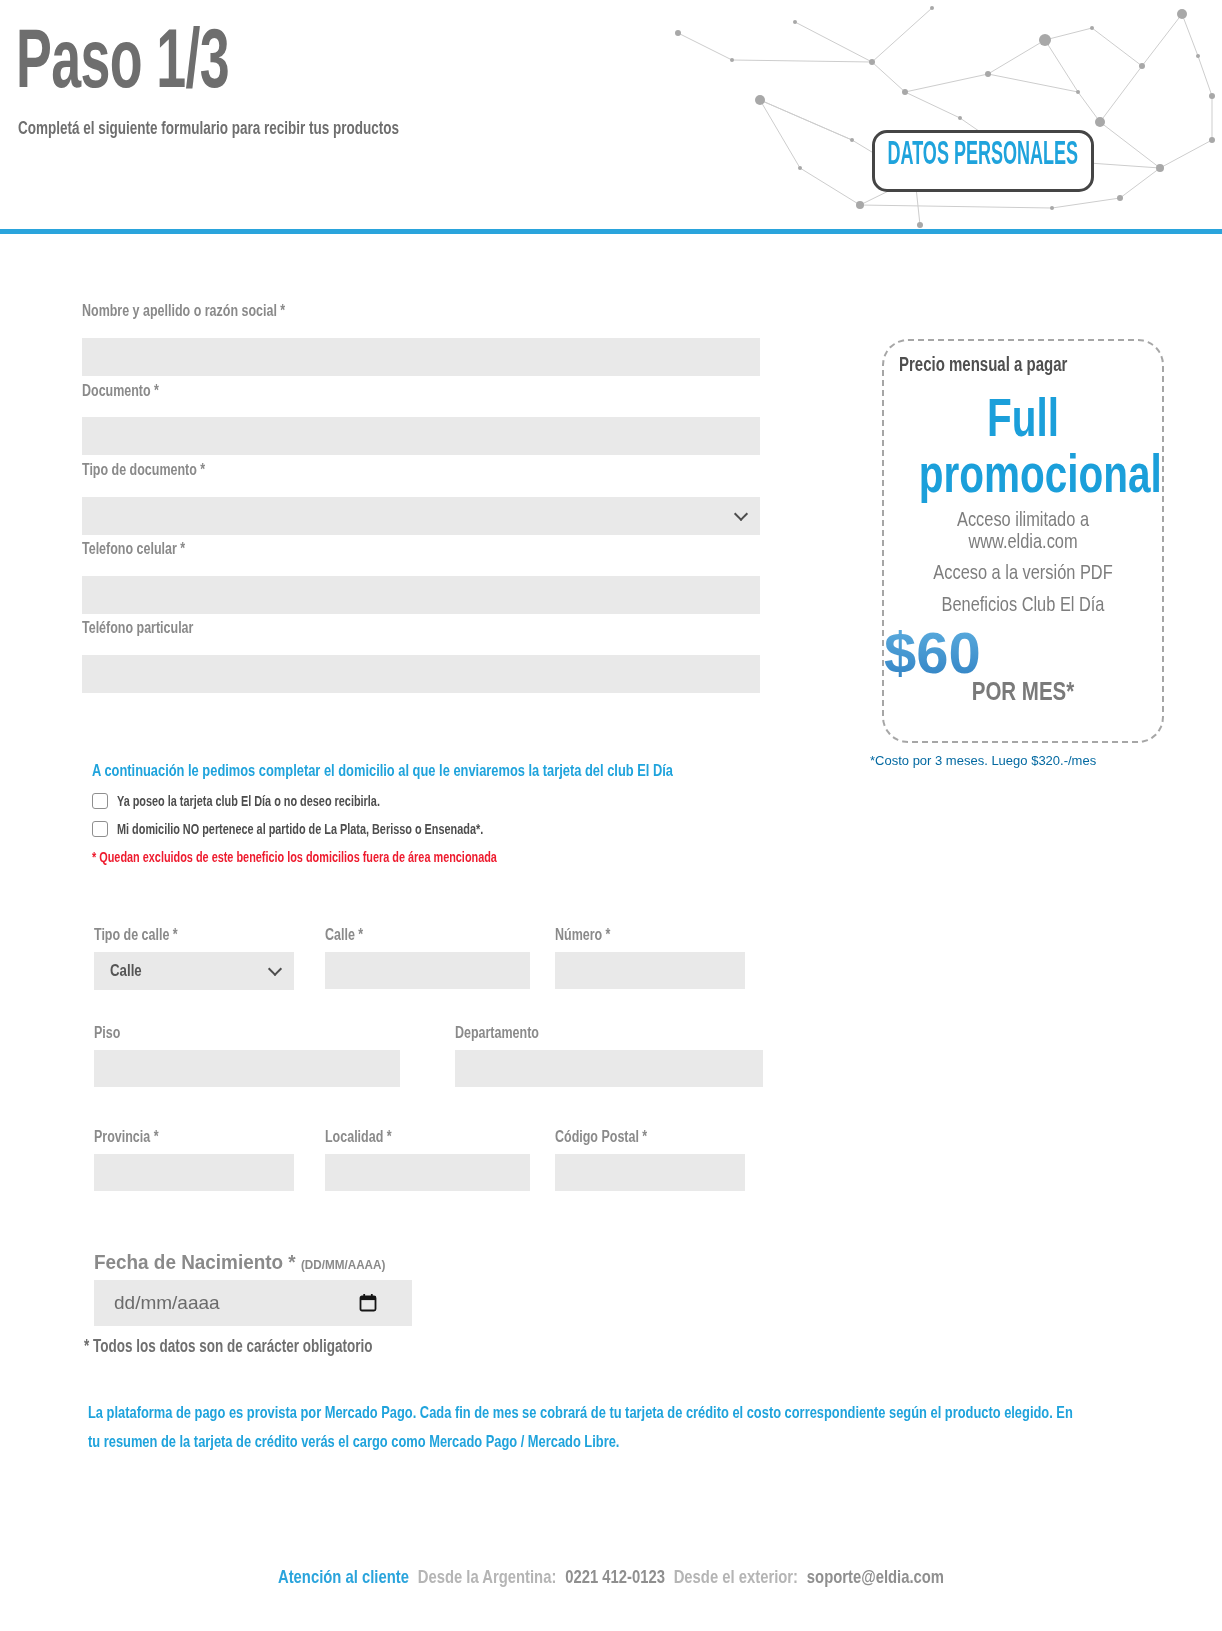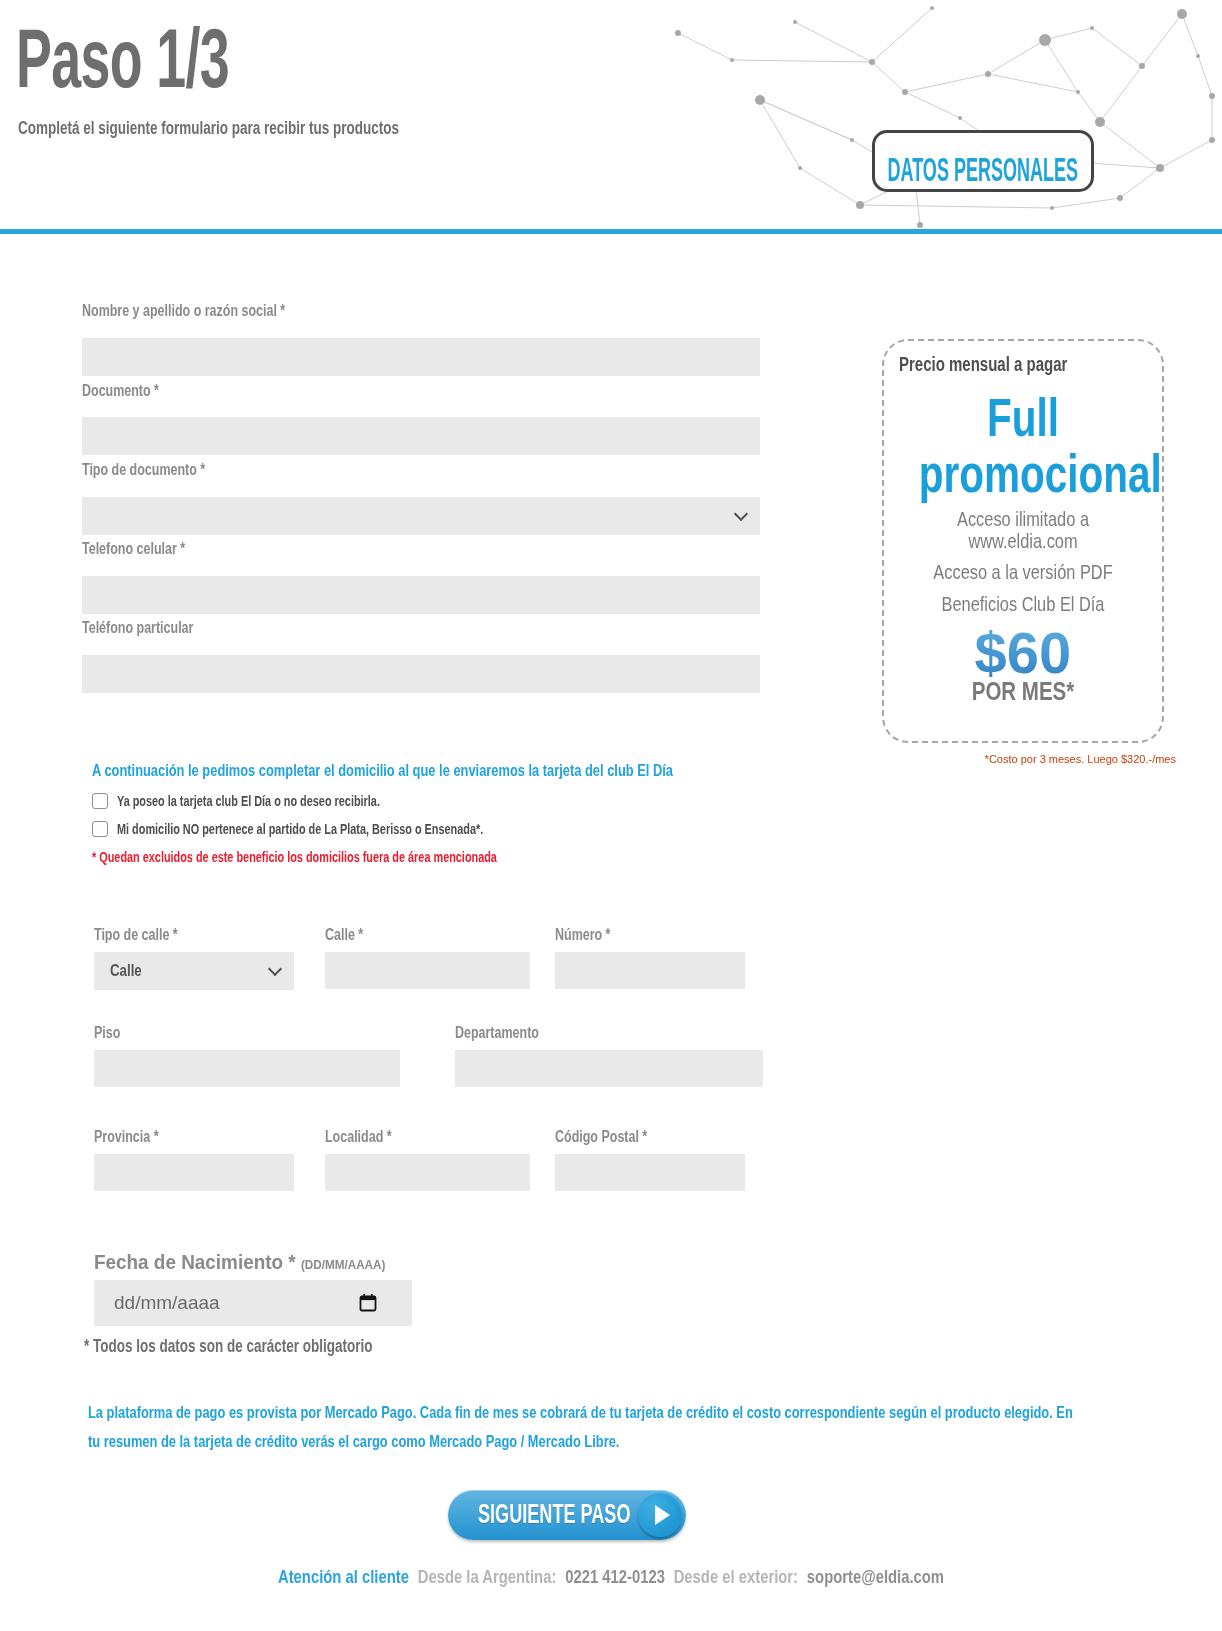--- a/index.html
+++ b/index.html
@@ -10,21 +10,21 @@
   .network { position:absolute; left:620px; top:0; }
 
   
   .title { position:absolute; left:16px; top:10px; font-size:84px; font-weight:bold;
            color:#6e6e6e; transform:scaleX(.64); transform-origin:0 0; white-space:nowrap;
            letter-spacing:-1px; }
   .subtitle { position:absolute; left:18px; top:118px; font-size:18px; font-weight:bold;
               color:#6e6e6e; transform:scaleX(.75); transform-origin:0 0; white-space:nowrap; }
   .badge { position:absolute; left:872px; top:130px; width:216px; height:56px;
            background:#fff; border:3px solid #454545; border-radius:15px; z-index:5;
-           display:flex; align-items:flex-end; justify-content:center; }
+           display:flex; align-items:flex-start; justify-content:center; }
   .badge span { font-size:34px; font-weight:bold; color:#1fa3dc; white-space:nowrap;
                 transform:scaleX(.53); transform-origin:50% 50%; }
   .divider { position:absolute; left:0; top:229px; width:1222px; height:5px; background:#2aa4dc; }
 
   
   .flabel { position:absolute; font-size:16px; font-weight:bold; color:#8a8a8a;
             transform:scaleX(.78); transform-origin:0 50%; white-space:nowrap; }
   .flabel .hint { font-size:13px; }
   .finput { position:absolute; background:#e9e9e9; border:none; outline:none; height:38px;
             box-sizing:border-box; padding:0 12px; font-size:16px; color:#444;
@@ -41,29 +41,29 @@
   
   .panel { position:absolute; left:882px; top:339px; width:282px; height:404px;
            border:2px dashed #a6a6a6; border-radius:26px; background:#fff; box-sizing:border-box; }
   .panel-head { position:absolute; left:15px; top:12px; font-size:20px; font-weight:bold;
                 color:#4f4f4f; transform:scaleX(.75); transform-origin:0 0; white-space:nowrap; }
   .plan { position:absolute; left:0; right:0; top:48px; text-align:center; font-size:54px;
           line-height:56px; font-weight:bold; color:#1b9fda; transform:scaleX(.75);
           transform-origin:50% 0; white-space:nowrap; }
   .benefit { position:absolute; left:0; right:0; text-align:center; font-size:21px;
              color:#7d7d7d; transform:scaleX(.78); transform-origin:50% 0; white-space:nowrap; }
-  .price { position:absolute; left:0; right:0; top:278px; text-align:center; font-size:58px;
+  .price { position:absolute; left:0; right:0; top:278px; font-size:58px;
            font-weight:bold; color:#3287c6;
            background:linear-gradient(180deg,#60b1e1 0%,#2e7fc2 100%);
            -webkit-background-clip:text; background-clip:text; -webkit-text-fill-color:transparent; }
   .period { position:absolute; left:0; right:0; top:336px; text-align:center; font-size:25px;
             font-weight:bold; color:#7a7a7a; transform:scaleX(.82); transform-origin:50% 0;
             white-space:nowrap; }
-  .panel-footnote { position:absolute; left:870px; top:753px; width:306px; text-align:right;
-                    font-size:11px; color:#c2410c; }
+  .panel-footnote { position:absolute; left:870px; top:753px; width:306px; text-align:left;
+                    font-size:13px; color:#0369a1; }
 
   
   .bluenote { position:absolute; left:92px; top:761px; font-size:16.5px; font-weight:bold;
               color:#1fa3dc; transform:scaleX(.78); transform-origin:0 0; white-space:nowrap; }
   .chkrow { position:absolute; left:92px; display:flex; }
   .chk { width:14px; height:14px; background:#fff; border:1px solid #8f8f8f; border-radius:3px;
          margin-right:9px; cursor:pointer; flex:0 0 auto; }
   .chklabel { font-size:14.5px; font-weight:bold; color:#4d4d4d; transform:scaleX(.75);
               transform-origin:0 50%; white-space:nowrap; }
   .rednote { position:absolute; left:92px; top:849px; font-size:14.5px; font-weight:bold;
@@ -232,26 +232,20 @@
     </span>
   </div>
 
   <div class="todos">* Todos los datos son de carácter obligatorio</div>
 
   <div class="paynote">
     <div>La plataforma de pago es provista por Mercado Pago. Cada fin de mes se cobrará de tu tarjeta de crédito el costo correspondiente según el producto elegido. En</div>
     <div>tu resumen de la tarjeta de crédito verás el cargo como Mercado Pago / Mercado Libre.</div>
   </div>
 
-  <div class="nextbtn">
-    <span class="btntext">SIGUIENTE PASO</span>
-    <span class="playcircle">
-      <span class="tri"></span>
-    </span>
-  </div>
 
   <div class="footer">
     <span class="f-blue">Atención al cliente</span>
     <span class="f-light">Desde la Argentina:</span>
     <span class="f-dark">0221 412-0123</span>
     <span class="f-light">Desde el exterior:</span>
     <span class="f-dark">soporte@eldia.com</span>
   </div>
 
 </div>

